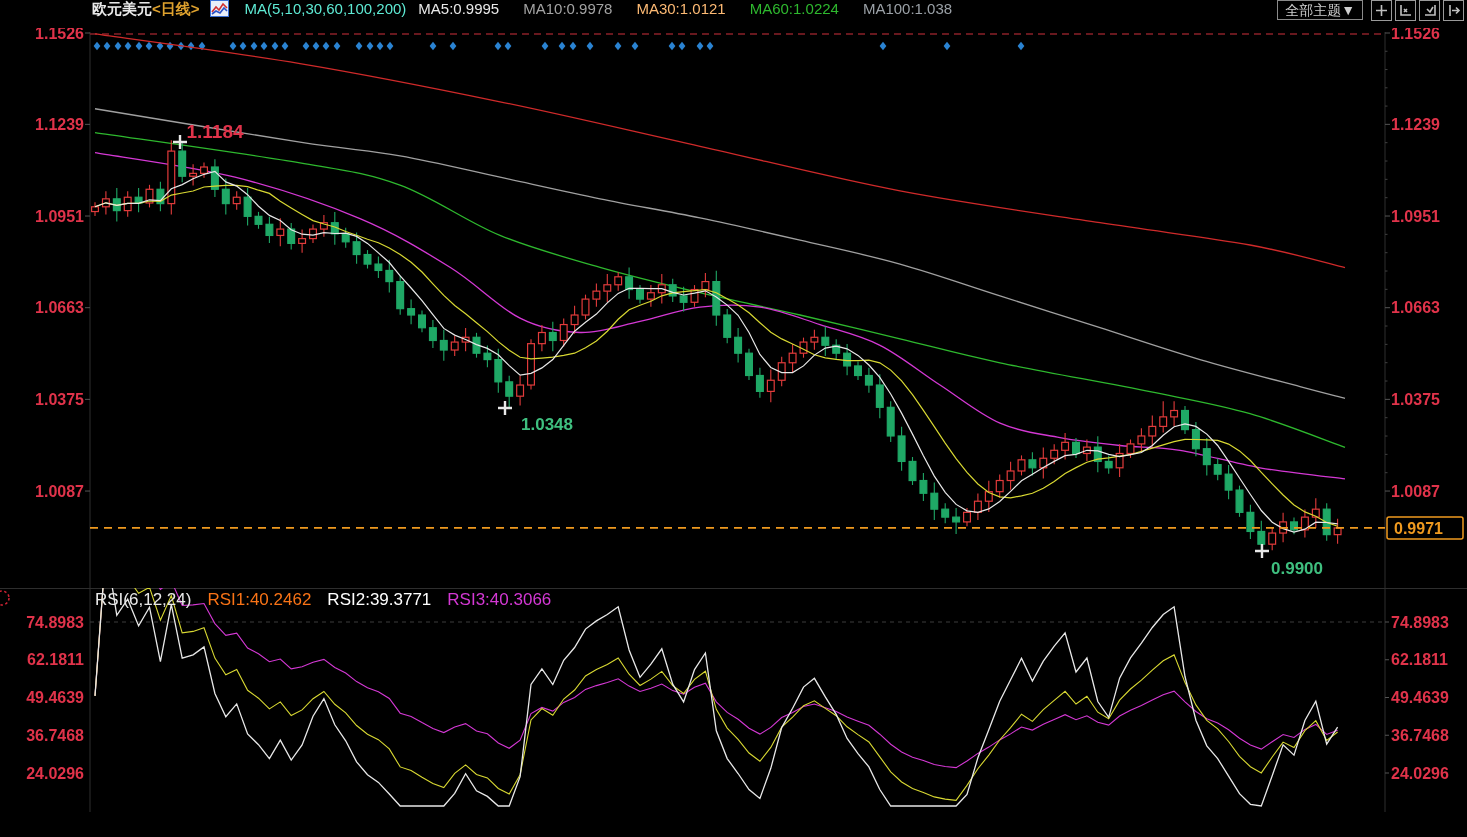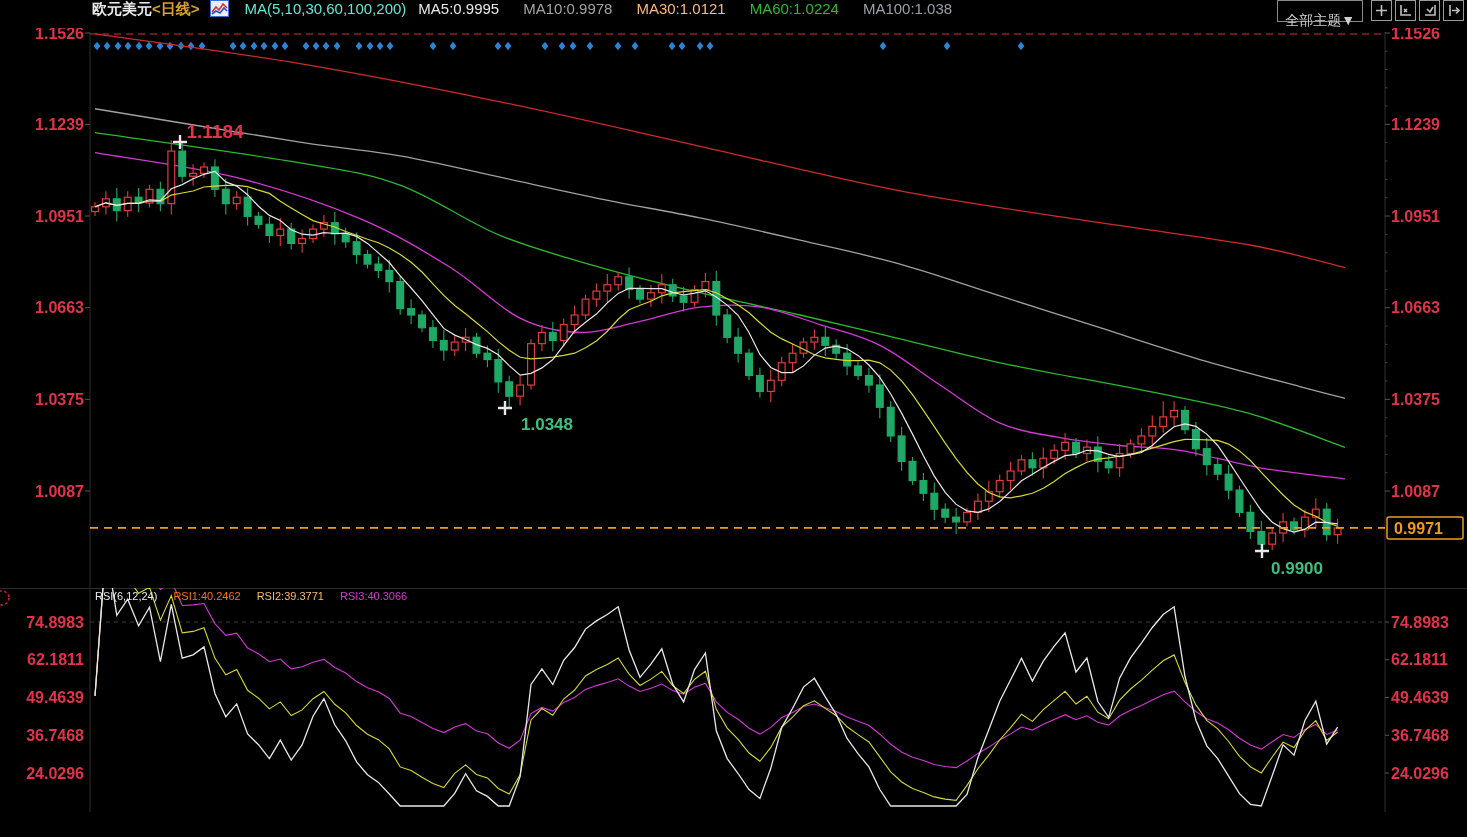--- a/index.html
+++ b/index.html
@@ -7,25 +7,25 @@
           font-family:"Liberation Sans","DejaVu Sans",sans-serif;}
   .topbar{position:absolute;left:0;top:0;width:1467px;height:28px;display:flex;align-items:flex-start;
           padding-left:92px;box-sizing:border-box;font-size:15px;white-space:nowrap;}
   .title{font-weight:bold;color:#e8e8e8;margin-right:10px;}
   .title .period{color:#dfa22e;}
   .chart-ico{width:19px;height:17px;margin-right:8px;flex:0 0 auto;}
   .ma-params{color:#5eead4;margin-right:12px;margin-left:8px;}
   .ma-legend{display:flex;gap:24px;}
   .spacer{flex:1;}
   .theme-btn{border:1px solid #8a8a8a;color:#cfcfcf;font-size:14px;line-height:18px;height:20px;
-             padding:10px 7px;background:#000;cursor:pointer;margin-right:8px;}
+             padding:0 7px;background:#000;cursor:pointer;margin-right:8px;}
   .tool-btn{width:21px;height:21px;border:1px solid #9a9a9a;background:#000;display:flex;
             align-items:center;justify-content:center;margin-right:3px;cursor:pointer;padding:0;}
   .tool-btn svg{stroke:#c0c0c0;fill:none;stroke-width:1.6;}
-  .rsi-header{position:absolute;left:95px;top:590px;display:flex;gap:16px;font-size:11px;
+  .rsi-header{position:absolute;left:95px;top:590px;display:flex;gap:16px;font-size:17px;
               font-weight:500;white-space:nowrap;z-index:3;}
   .footer{position:absolute;left:0;top:812px;width:1467px;height:25px;background:#0b0b0b;
           border-top:1px solid #3a3a3a;box-sizing:border-box;}
   .period-tab{position:absolute;left:8px;top:3px;font-size:15px;font-weight:bold;color:#e8b033;cursor:pointer;}
   .date-label{position:absolute;top:4px;width:90px;margin-left:-45px;text-align:center;
               font-size:15px;font-weight:bold;color:#9fb0c0;}
   .month-tick{position:absolute;top:0;width:1px;height:5px;background:#666;}
   svg.layer{position:absolute;left:0;display:block;}
 </style>
 </head>
@@ -409,21 +409,21 @@
       <text x="215" y="103" text-anchor="middle" dominant-baseline="central" fill="#e0334a" font-size="19" font-weight="bold">1.1184</text>
       <path d="M498 380H512M505 373V387" stroke="#e8e8e8" stroke-width="2.4"></path>
       <text x="547" y="396" text-anchor="middle" dominant-baseline="central" fill="#3fbf7f" font-size="17" font-weight="bold">1.0348</text>
       <path d="M1255 523H1269M1262 516V530" stroke="#e8e8e8" stroke-width="2.4"></path>
       <text x="1297" y="540" text-anchor="middle" dominant-baseline="central" fill="#3fbf7f" font-size="17" font-weight="bold">0.9900</text>
     </svg>
 
   <div class="rsi-header" id="rsi-legend">
       <span style="color: rgb(232, 232, 232);">RSI(6,12,24)</span>
       <span style="color: #f97316;">RSI1:40.2462</span>
-      <span style="color: #fdba74;">RSI2:39.3771</span>
+      <span style="color: #ffffff;">RSI2:39.3771</span>
       <span style="color: rgb(212, 56, 212);">RSI3:40.3066</span>
     </div>
 
   <svg id="rsi-chart" class="layer" style="top:588px" width="1467" height="224">
       <line x1="0" y1="0.5" x2="1467" y2="0.5" stroke="#2e2e2e" stroke-width="1"></line>
       <line x1="90" y1="0" x2="90" y2="224" stroke="#2e2e2e" stroke-width="1"></line>
       <line x1="1385" y1="0" x2="1385" y2="224" stroke="#2e2e2e" stroke-width="1"></line>
       <line x1="90" y1="34" x2="1385" y2="34" stroke="#3c3c3c" stroke-dasharray="4,4" stroke-width="1"></line>
       <circle cx="2" cy="10" r="7" fill="none" stroke="#cc2233" stroke-width="1.5" stroke-dasharray="2.5,2.5"></circle>
       <text x="84" y="34" text-anchor="end" dominant-baseline="central" fill="#e0334a" font-size="16" font-weight="bold">74.8983</text>

